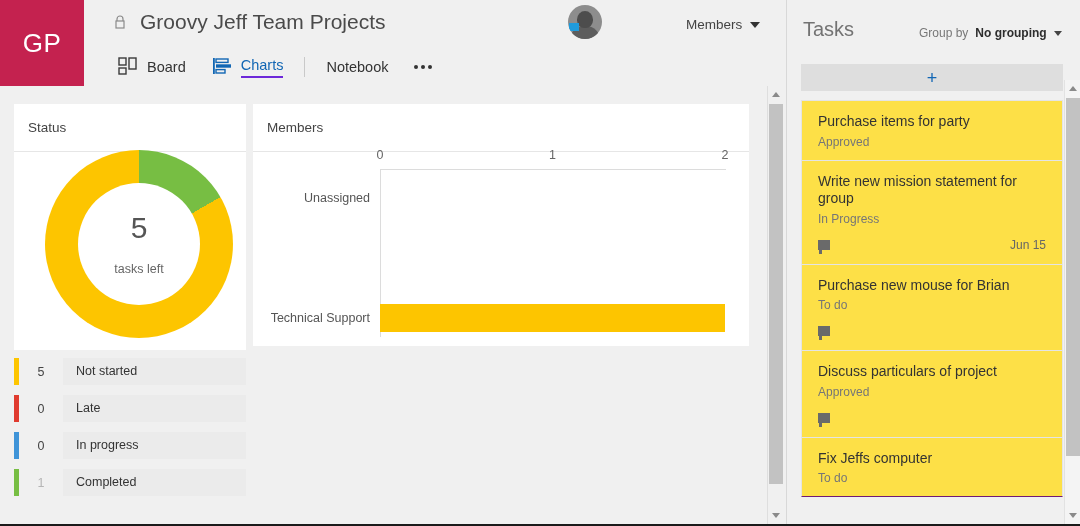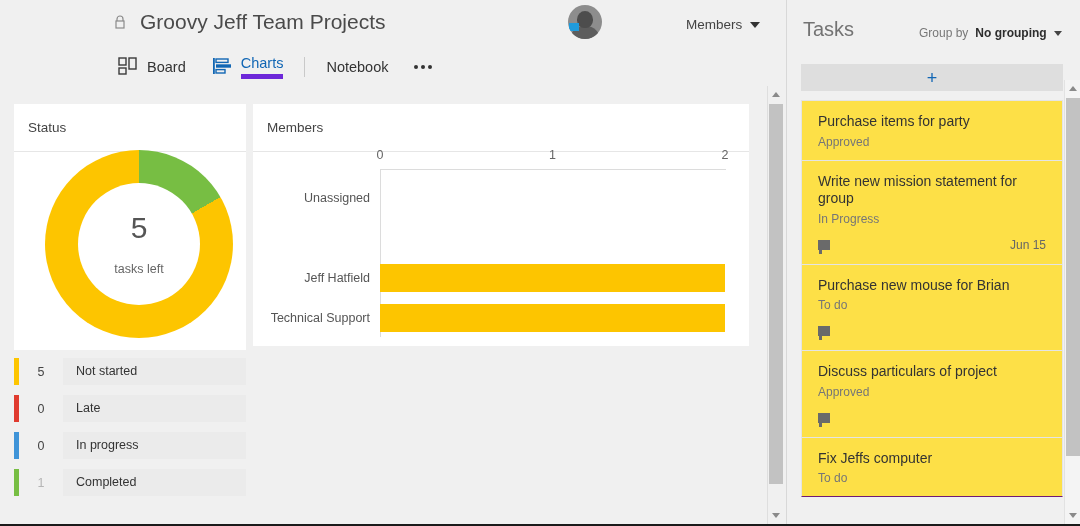--- a/index.html
+++ b/index.html
@@ -47,21 +47,21 @@
   #members-dropdown {
     position: absolute; left: 686px; top: 17px;
     font-size: 13.5px; color: #444; display: flex; align-items: center; gap: 8px; cursor: pointer;
   }
   .caret-down { width: 0; height: 0; border-left: 5px solid transparent; border-right: 5px solid transparent; border-top: 6px solid #333; }
 
   
   #tab-bar { position: absolute; left: 105px; top: 50px; display: flex; align-items: center; gap: 0; }
   .tab { display: flex; align-items: center; gap: 9px; padding: 0 13px; height: 34px; cursor: pointer; font-size: 14.5px; color: #333; }
   .tab.active { color: #1166b4; }
-  .tab.active .tab-label { border-bottom: 5px solid #6d28d9; padding-bottom: 3px; text-align: center; }
+  .tab.active .tab-label { border-bottom: 2px solid #6d28d9; padding-bottom: 3px; text-align: center; }
   .tab-sep { width: 1px; height: 20px; background: #c9c9c9; margin: 0 8px; }
   #ellipsis-button { display: flex; align-items: center; gap: 3px; padding: 0 12px; height: 34px; cursor: pointer; }
   #ellipsis-button i { width: 4px; height: 4px; border-radius: 50%; background: #333; display: block; }
 
   
   #charts-area { position: absolute; left: 0; top: 86px; width: 767px; height: 438px; background: #f0f0f0; }
 
   .card { position: absolute; background: #ffffff; }
   .card-head { height: 48px; border-bottom: 1px solid #e6e6e6; display: flex; align-items: center; padding-left: 14px; font-size: 13.5px; color: #444; }
 
@@ -134,20 +134,23 @@
 </style>
 </head>
 <body>
 
 <div id="app">
 
   <div id="main-region">
 
     <div id="plan-header">
 
+      <div id="group-tile" style="background: rgb(196, 34, 79);">
+        <span>GP</span>
+      </div>
 
       <span id="lock-icon">
         <svg width="16" height="16" viewBox="0 0 16 16">
           <path d="M5 7V5a3 3 0 0 1 6 0v2" fill="none" stroke="#8a8a8a" stroke-width="1.2"></path>
           <rect x="4" y="7" width="8" height="7" fill="none" stroke="#8a8a8a" stroke-width="1.2"></rect>
         </svg>
       </span>
 
       <div id="plan-title">Groovy Jeff Team Projects</div>
 
@@ -246,24 +249,20 @@
         <div id="bar-plot">
             <span class="axis-tick" style="left: 127px;">0</span>
             <span class="axis-tick" style="left: 299.5px;">1</span>
             <span class="axis-tick" style="left: 472px;">2</span>
             <div id="axis-line" style="left: 127px; width: 346px;"></div>
             <div id="y-axis-line" style="left: 127px; height: 168px;"></div>
             <div class="bar-row" style="left: 127px; top: 46px; width: 345px;">
               <span class="bar-label">Unassigned</span>
               <div class="bar-fill" style="width: 0px; background: rgb(253, 197, 0);"></div>
             </div>
-            <div class="bar-row" style="left: 127px; top: 126px; width: 345px;">
-              <span class="bar-label">Jeff Hatfield</span>
-              <div class="bar-fill" style="width: 345px; background: rgb(253, 197, 0);"></div>
-            </div>
             <div class="bar-row" style="left: 127px; top: 166px; width: 345px;">
               <span class="bar-label">Technical Support</span>
               <div class="bar-fill" style="width: 345px; background: rgb(253, 197, 0);"></div>
             </div>
           </div>
       </div>
     </div>
 
     <div id="mid-scroll">
       <div class="sb-arrow-top">

